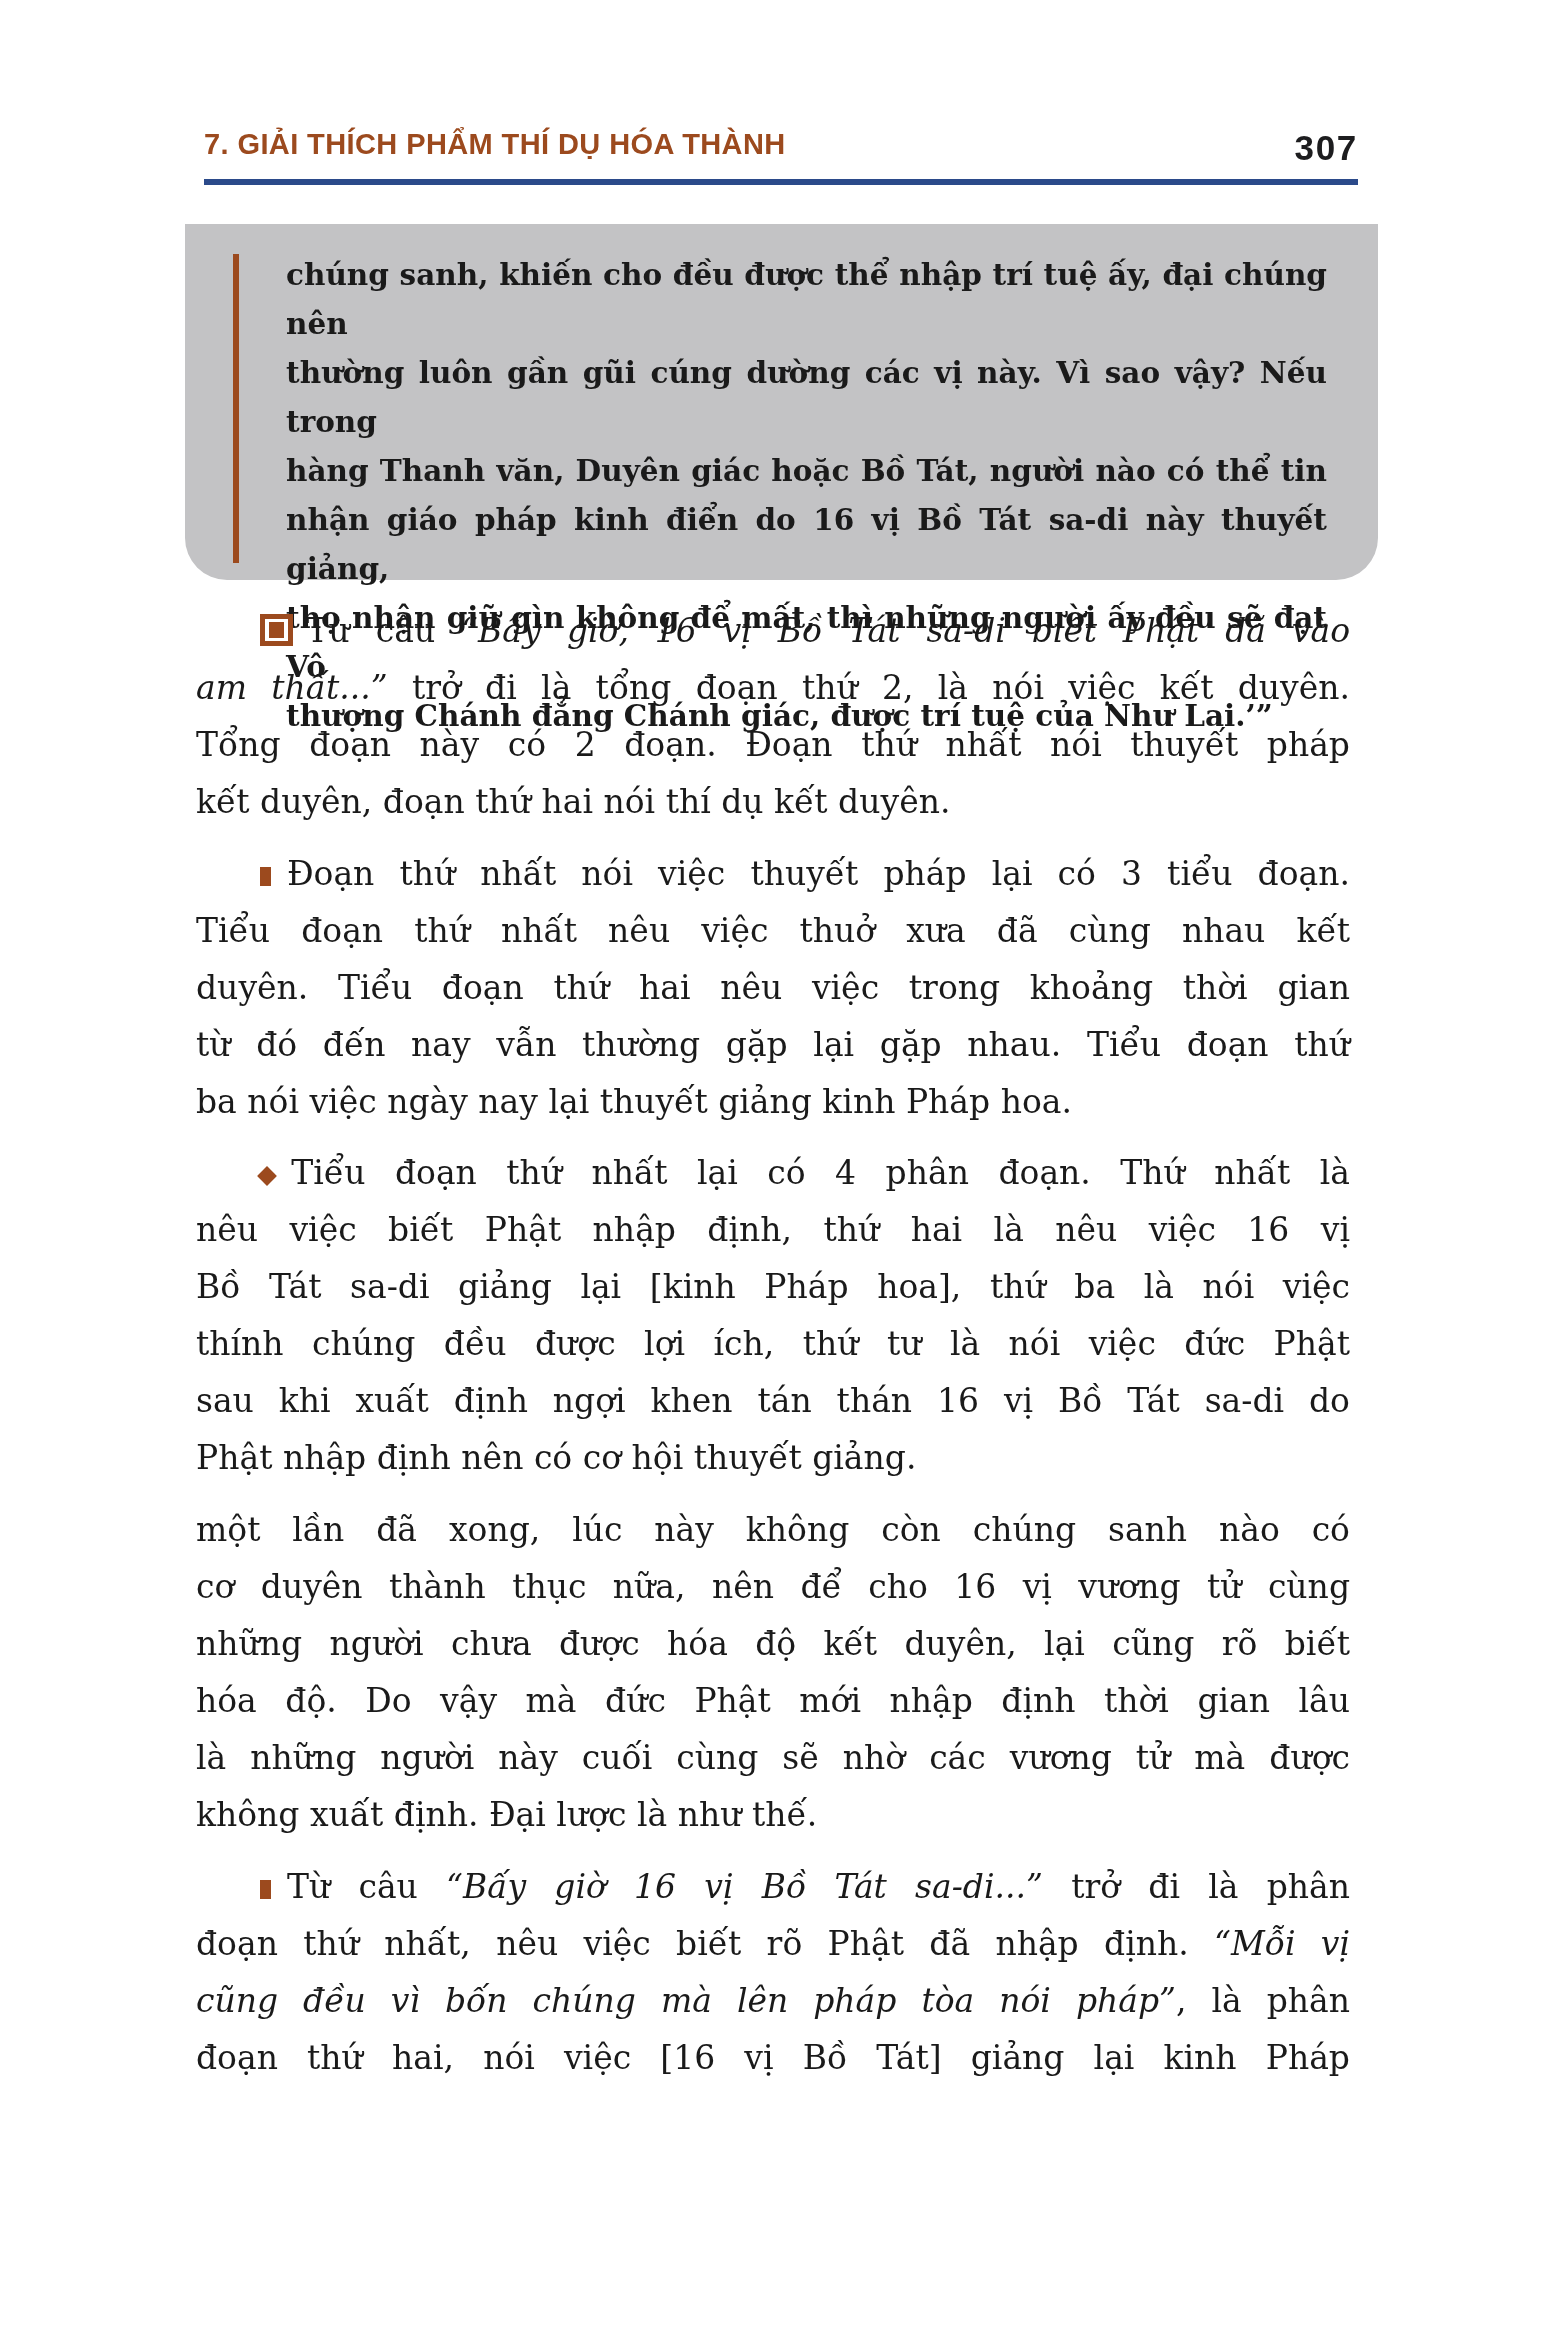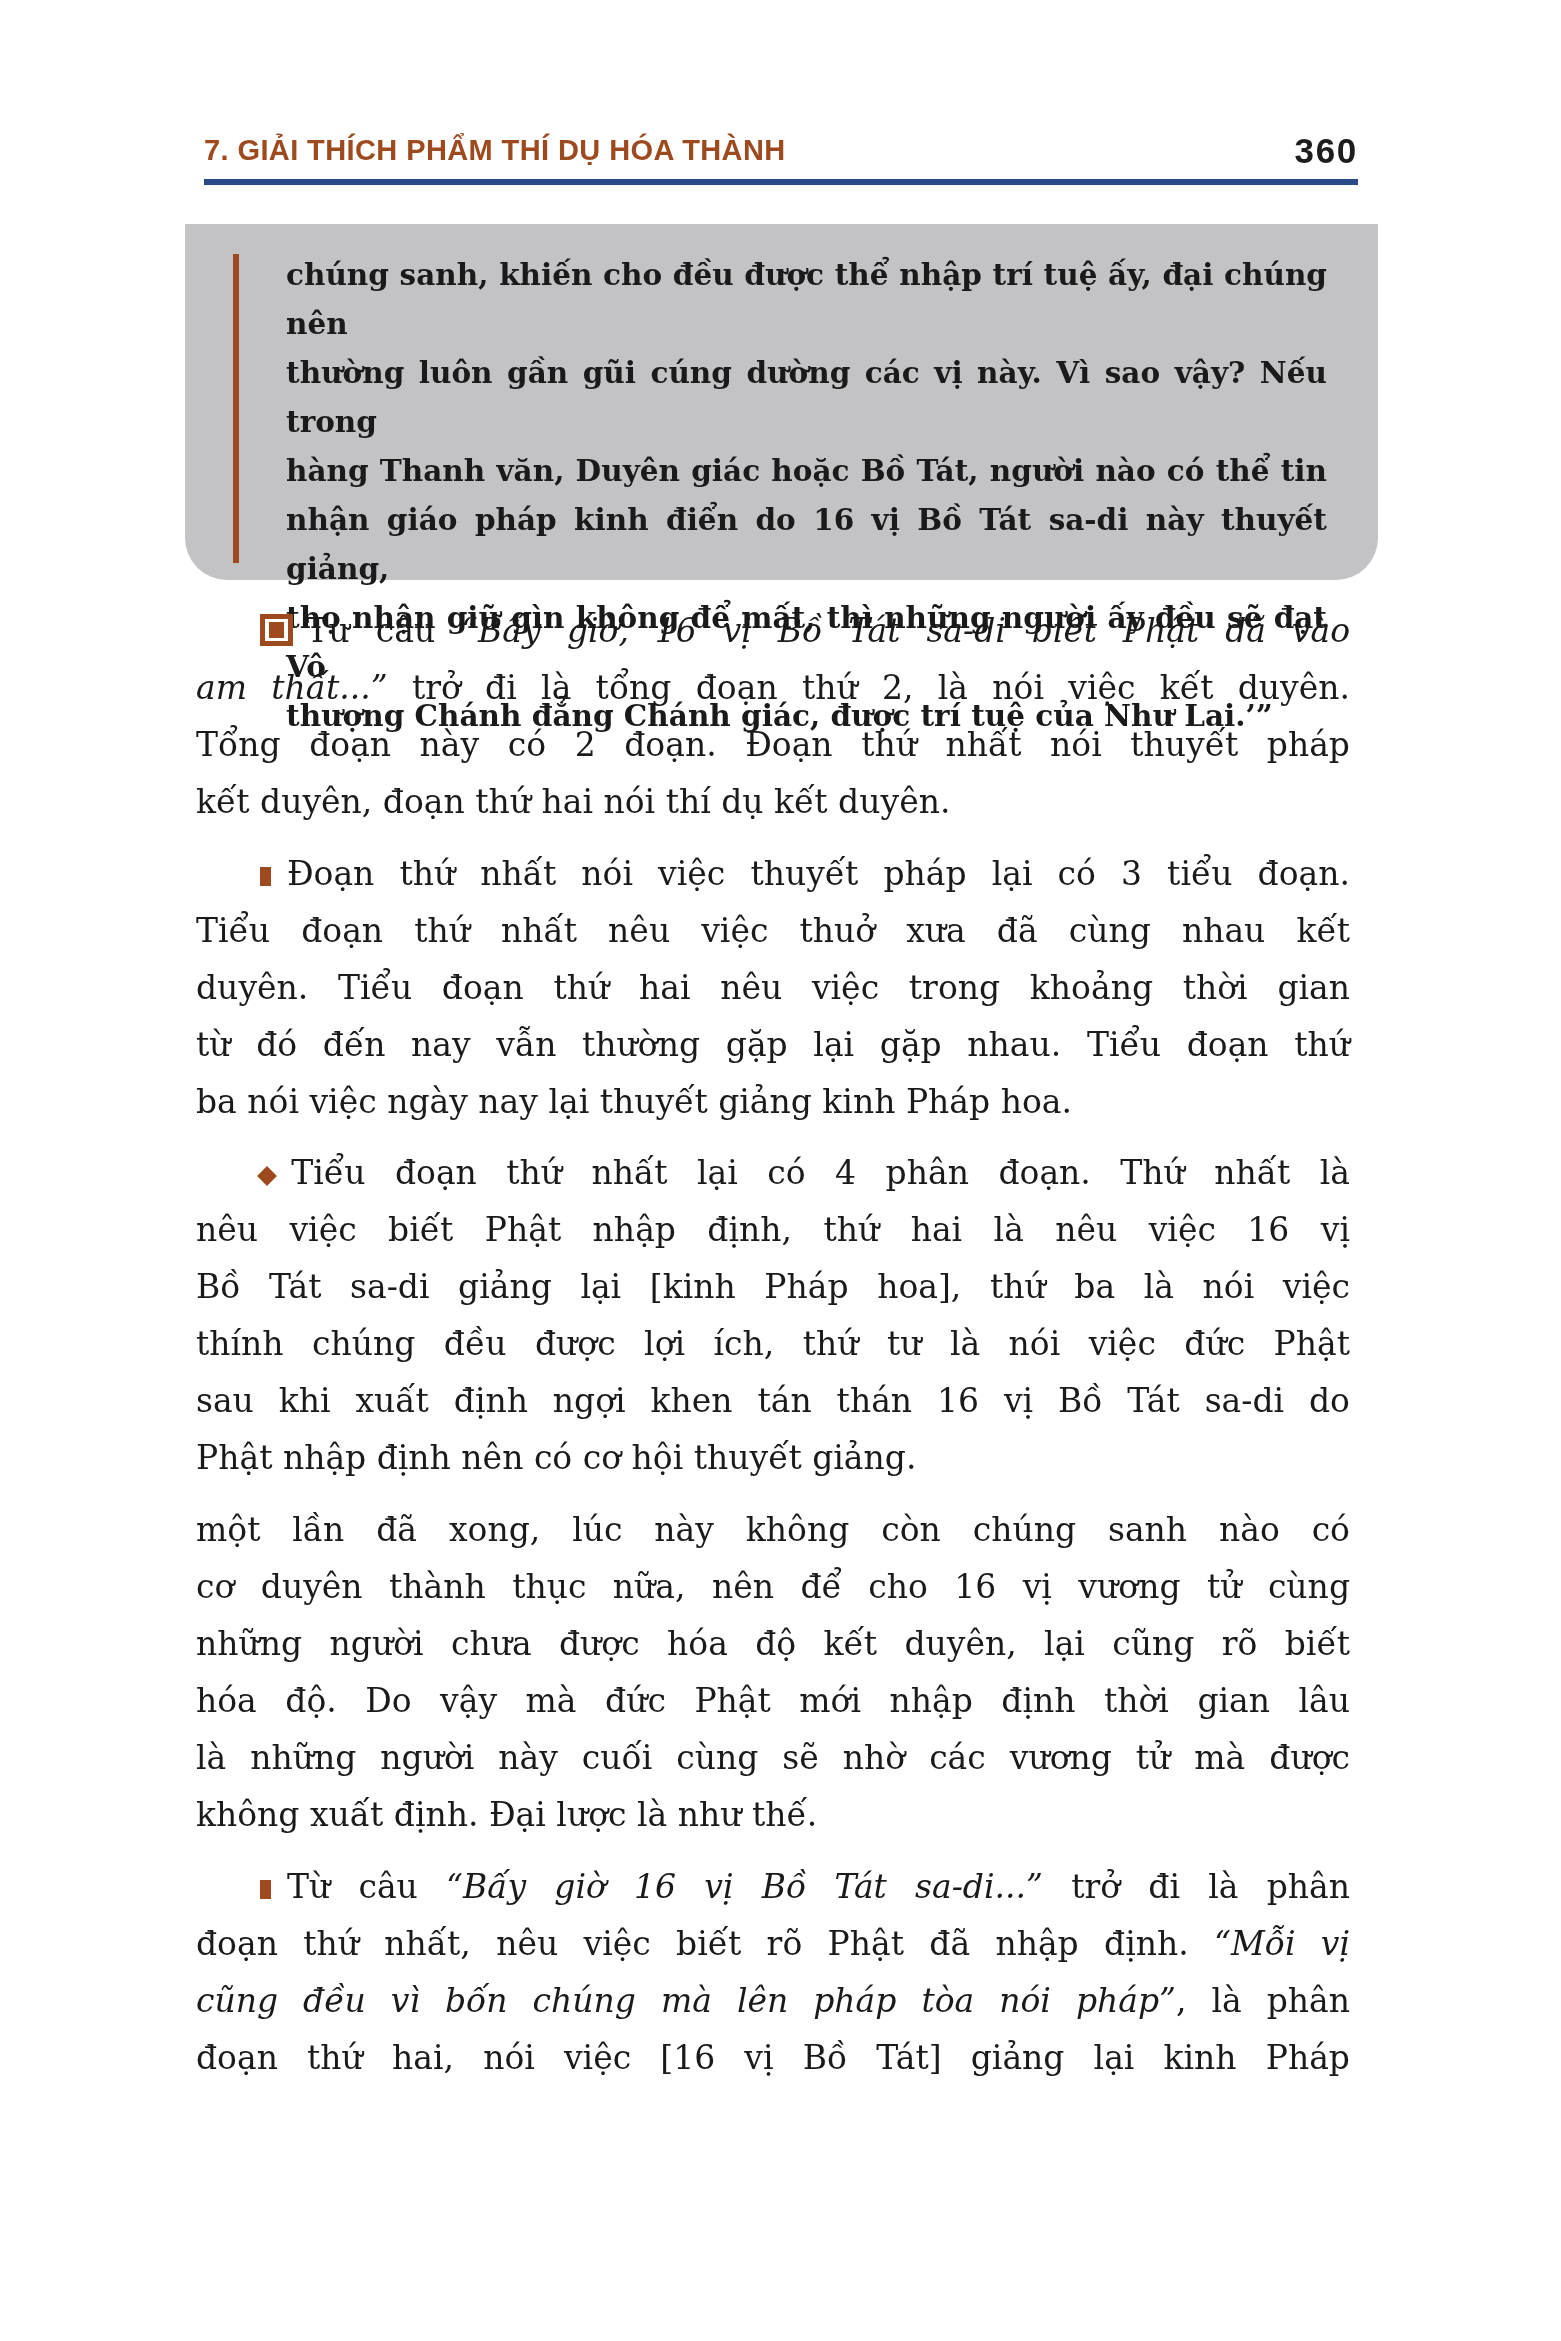--- a/index.html
+++ b/index.html
@@ -7,21 +7,21 @@
     position:relative;
     width:1561px;height:2342px;
     background:#ffffff;
     font-family:"DejaVu Serif","Liberation Serif",serif;
     color:var(--ink,#1a1a1a);
     overflow:hidden;
   }
   
   .header{
     position:absolute;left:204px;top:128px;width:1154px;height:45px;
-    display:flex;justify-content:space-between;align-items:center;
+    display:flex;justify-content:space-between;align-items:flex-start;
   }
   .header-title{
     font-family:"Liberation Sans","DejaVu Sans",sans-serif;
     font-weight:bold;font-size:29px;letter-spacing:0.4px;
     color:var(--brown,#9c4a1e);
     text-transform:uppercase;
     white-space:nowrap;
   }
   .page-number{
     font-family:"Liberation Sans","DejaVu Sans",sans-serif;
@@ -84,21 +84,21 @@
     margin-right:17.3px;vertical-align:1.7px;
   }
 </style>
 </head>
 <body>
 
 <div class="page">
 
   <div class="header">
     <span class="header-title">7. GIẢI THÍCH PHẨM THÍ DỤ HÓA THÀNH</span>
-    <span class="page-number">360</span>
+    <span class="page-number">307</span>
   </div>
   <div class="header-rule"></div>
 
   <div class="quote-box">
     <span class="quote-bar"></span>
     <div>
         <div class="qline">chúng sanh, khiến cho đều được thể nhập trí tuệ ấy, đại chúng nên</div>
         <div class="qline">thường luôn gần gũi cúng dường các vị này. Vì sao vậy? Nếu trong</div>
         <div class="qline">hàng Thanh văn, Duyên giác hoặc Bồ Tát, người nào có thể tin</div>
         <div class="qline">nhận giáo pháp kinh điển do 16 vị Bồ Tát sa-di này thuyết giảng,</div>

